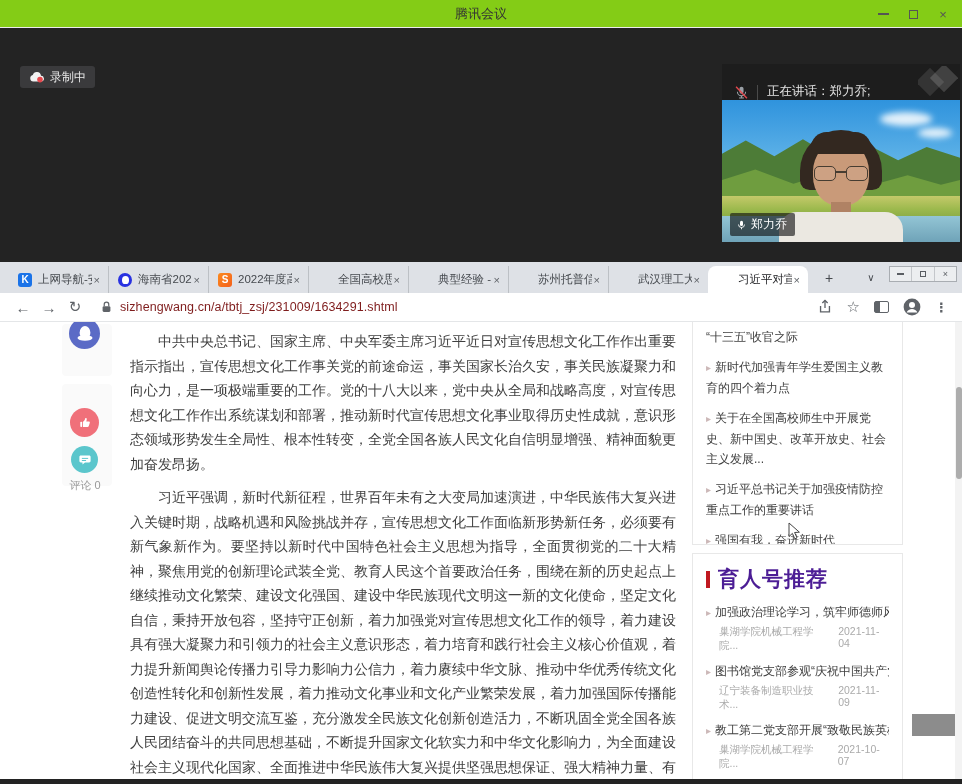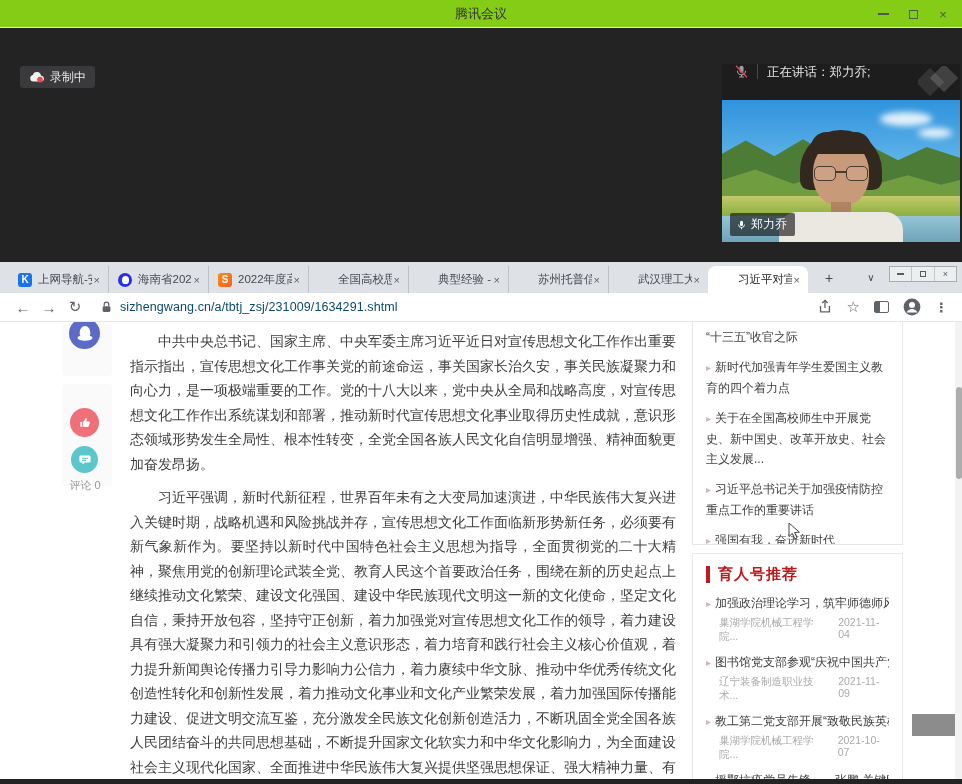--- a/index.html
+++ b/index.html
@@ -14,21 +14,21 @@
   .win-btn { width:30px; height:28px; display:flex; align-items:center; justify-content:center; color:#555; font-size:13px; }
   .win-btn .bar { width:11px; height:1.5px; background:#555; }
   .win-btn .sq { width:9px; height:9px; border:1.2px solid #555; }
 
   
   .meeting-bg { position:absolute; top:28px; left:0; width:962px; height:756px; background:#232323; }
 
   .rec-badge { position:absolute; left:20px; top:66px; height:22px; background:#3a3a3c; border-radius:3px; display:flex; align-items:center; gap:5px; padding:0 9px; }
   .rec-badge span { color:#e8e8e8; font-size:12px; }
 
-  .speaker-bar { position:absolute; left:722px; top:64px; width:238px; height:36px; background:#1d1d1d; display:flex; align-items:flex-start; }
+  .speaker-bar { position:absolute; left:722px; top:64px; width:238px; height:36px; background:#1d1d1d; display:flex; align-items:flex-end; }
   .speaker-bar .divider { width:1px; height:15px; background:#4a4a4a; margin:0 9px 0 8px; }
   .speaker-bar .mic-mute { margin-left:12px; }
   .speaker-text { color:#e4e4e4; font-size:12.5px; white-space:nowrap; }
   .watermark { position:absolute; right:2px; top:2px; width:40px; height:32px; overflow:hidden; }
   .watermark i { position:absolute; width:20px; height:20px; background:rgba(255,255,255,.10); transform:rotate(45deg); }
   .watermark i.w1 { left:2px; top:6px; }
   .watermark i.w2 { left:16px; top:2px; background:rgba(255,255,255,.16); }
 
   
   .video { position:absolute; left:722px; top:100px; width:238px; height:142px; overflow:hidden; background:linear-gradient(180deg,#2f93dd 0%,#61b4e8 45%,#a9d9f3 62%); }
@@ -77,21 +77,21 @@
   .tab-chevron { position:absolute; left:862px; bottom:5px; width:18px; height:18px; text-align:center; line-height:16px; font-size:10px; color:#45494e; }
   .mini-controls { position:absolute; right:5px; top:4px; width:68px; height:16px; border:1px solid #a9adb2; background:#eceef0; display:flex; }
   .mini-controls .cell { flex:1; display:flex; align-items:center; justify-content:center; border-left:1px solid #c4c7cb; color:#5a5e63; font-size:9px; }
   .mini-controls .cell:first-child { border-left:none; }
   .mini-controls .mbar { width:7px; height:1.5px; background:#5a5e63; }
   .mini-controls .msq { width:6px; height:6px; border:1px solid #5a5e63; }
 
   .navbar { position:absolute; left:0; top:31px; width:962px; height:29px; background:#fff; border-bottom:1px solid #e4e6e8; display:flex; align-items:center; padding:0 10px; }
   .nav-ic { width:26px; text-align:center; color:#5f6368; font-size:15px; }
   .url-wrap { display:flex; align-items:center; gap:7px; margin-left:12px; flex:1; }
-  .url-text { font-size:12.5px; color:#0c4a6e; letter-spacing:.1px; }
+  .url-text { font-size:12.5px; color:#7f1d1d; letter-spacing:.1px; }
   .nav-right { display:flex; align-items:center; gap:14px; margin-right:4px; }
   .star { color:#5f6368; font-size:15px; }
   .menu-dots { color:#5f6368; font-size:13px; font-weight:bold; }
   .panel-ic { width:15px; height:12px; border:1.4px solid #5f6368; border-radius:2px; position:relative; }
   .panel-ic i { position:absolute; left:0; top:0; bottom:0; width:5px; background:#5f6368; }
 
   
   .content { position:absolute; left:0; top:60px; width:962px; height:457px; background:#fff; overflow:hidden; }
 
   .float-panel { position:absolute; background:#fafafa; border-radius:4px; }
@@ -107,21 +107,21 @@
   .article p { font-size:14px; color:#3f3f3f; line-height:24.5px; text-align:justify; text-indent:2em; margin:0 0 9px 0; }
 
   .sidebox { position:absolute; background:#fff; border:1px solid #e8e8e8; }
   .box1 { left:692px; top:0; width:211px; height:223px; border-top:none; padding:5px 13px 0 13px; overflow:hidden; }
   .box2 { left:692px; top:231px; width:211px; height:240px; padding:11px 13px 0 13px; overflow:hidden; }
   .rel-partial { font-size:12px; color:#404040; line-height:20px; }
   .rel-item { margin-top:10px; font-size:12px; color:#404040; line-height:20px; }
   .rel-item .arr, .rec-item .arr { color:#ccb8b8; margin-right:4px; font-size:10px; }
   .rec-head { display:flex; align-items:center; gap:8px; margin-bottom:10px; }
   .rec-bar { width:4px; height:17px; background:#c01920; }
-  .rec-title { font-size:15px; font-weight:bold; color:#b91c1c; letter-spacing:1px; }
+  .rec-title { font-size:21px; font-weight:bold; color:#4c1d95; letter-spacing:1px; }
   .rec-item { margin-bottom:9px; }
   .rec-item .t { font-size:12px; color:#404040; line-height:19px; white-space:nowrap; overflow:hidden; }
   .rec-item .meta { font-size:10.5px; color:#aaa; margin:3px 0 0 13px; display:flex; gap:10px; }
 
   .scrollbar { position:absolute; left:955px; top:0; width:7px; height:457px; background:#f3f3f3; }
   .scroll-thumb { position:absolute; left:0.5px; top:65px; width:6px; height:92px; background:#adadad; border-radius:3px; }
   .gray-box { position:absolute; left:912px; top:392px; width:44px; height:22px; background:#8c8c8c; }
   .cursor { position:absolute; left:788px; top:200px; }
 </style>
 </head>

